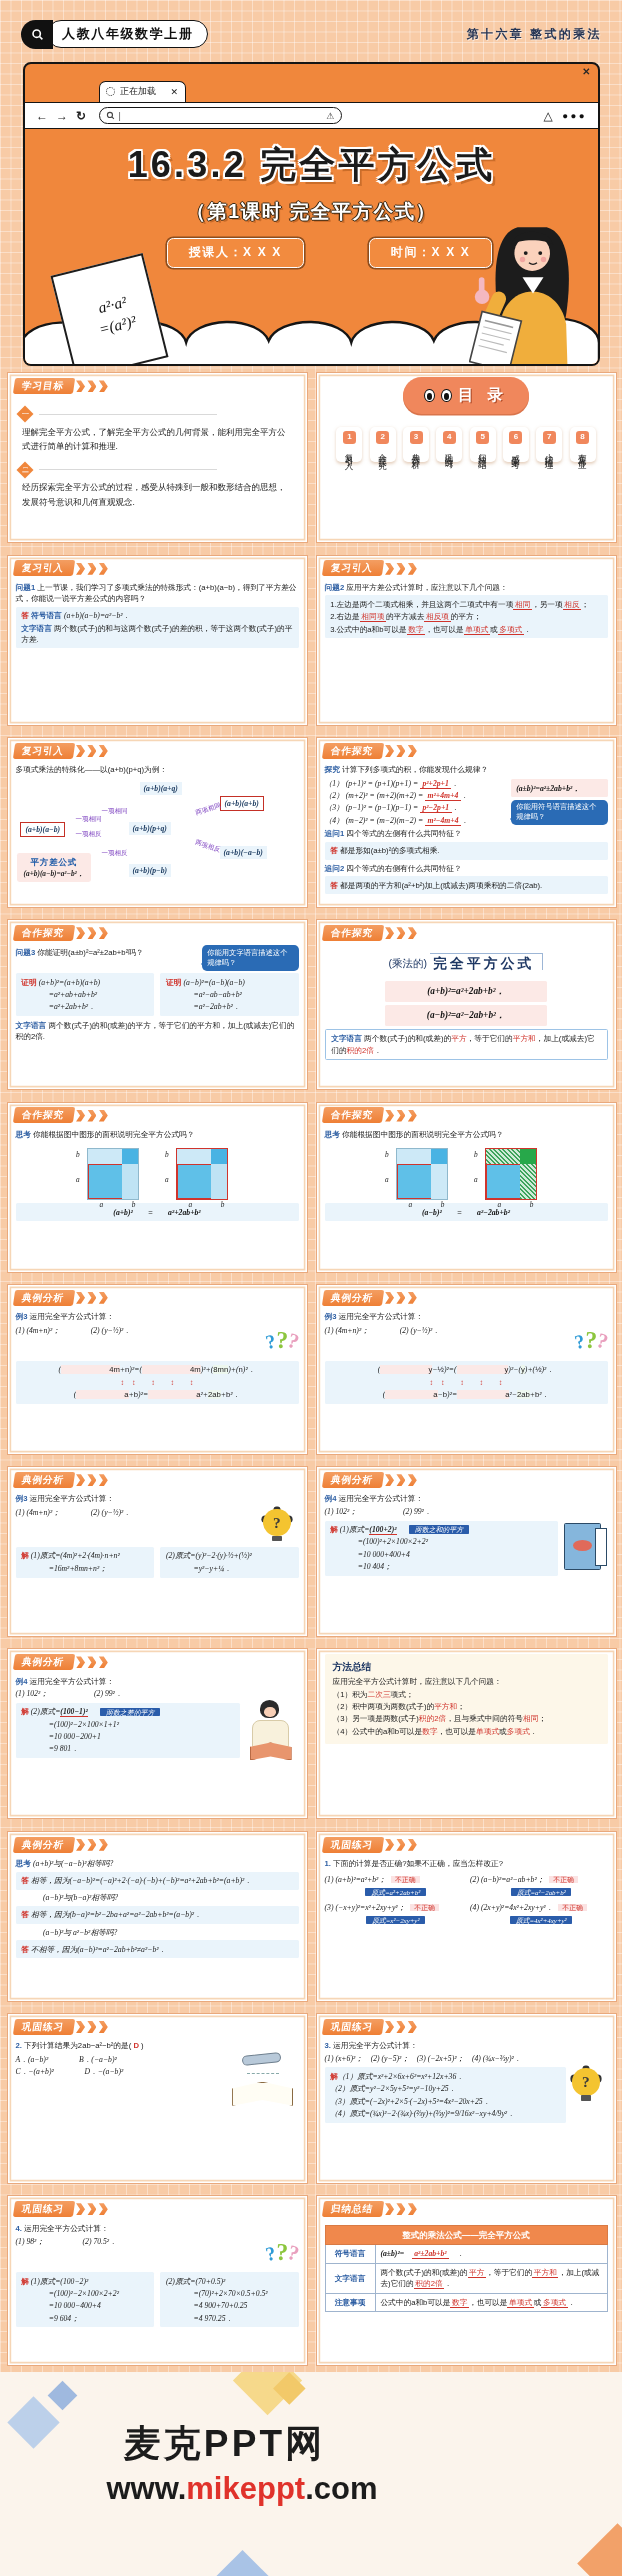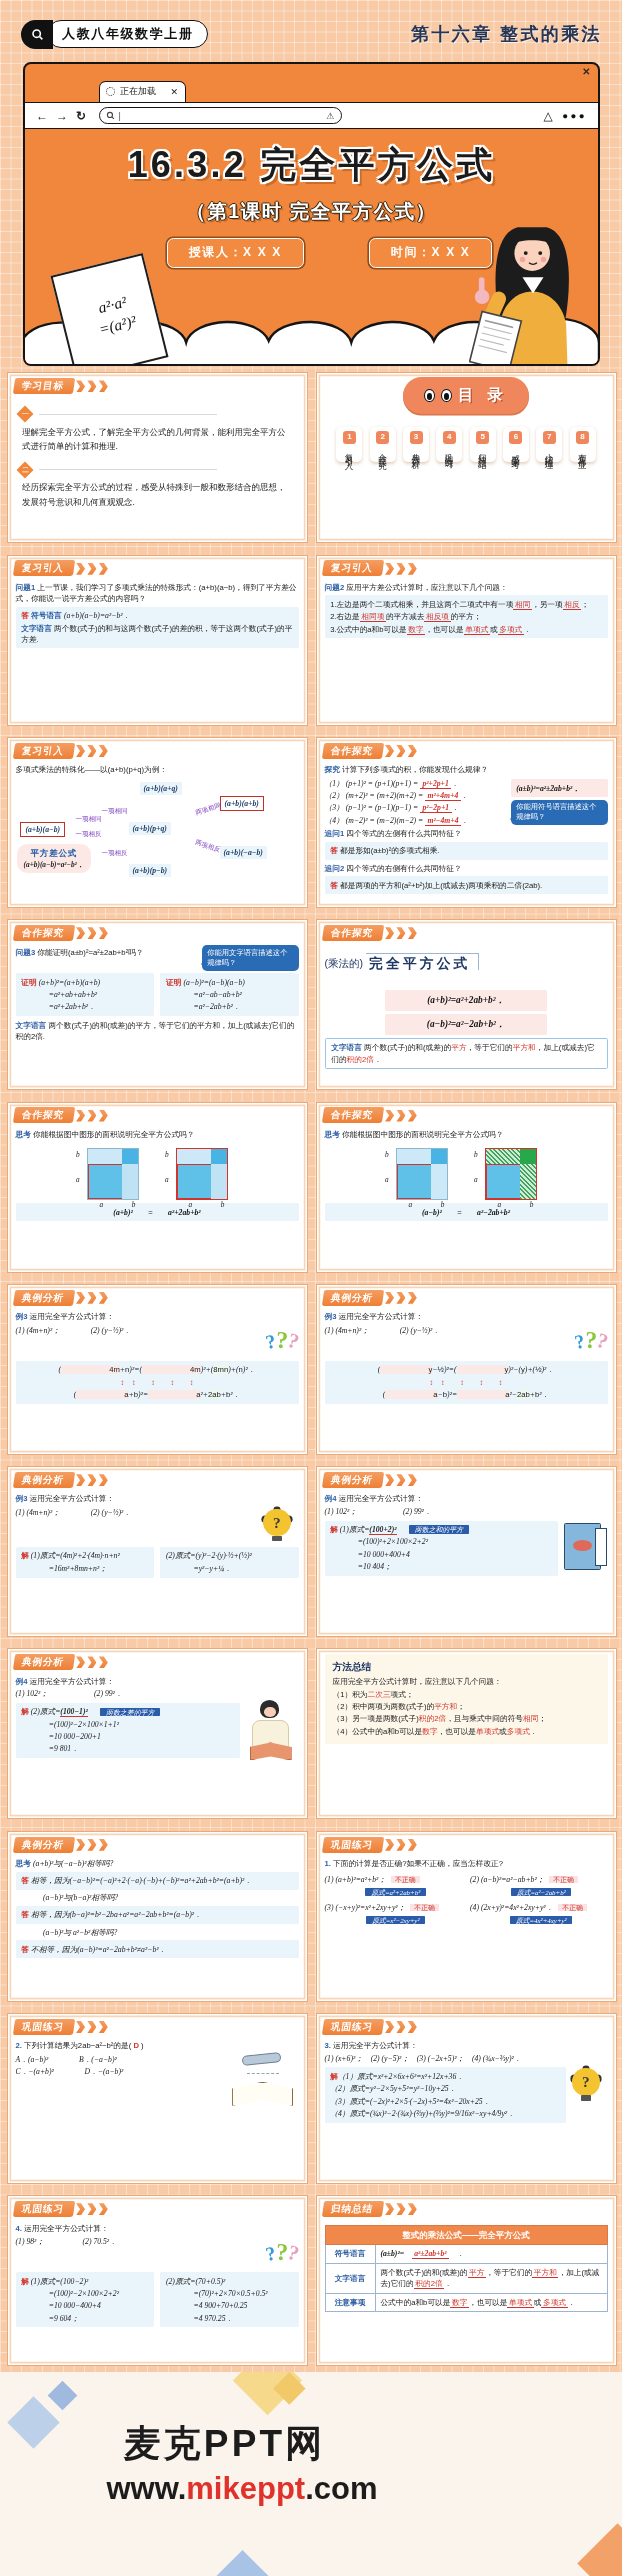--- a/index.html
+++ b/index.html
@@ -12,21 +12,21 @@
       linear-gradient(rgba(255,255,255,.40) 0.8px, transparent 0.8px),
       linear-gradient(90deg, rgba(255,255,255,.40) 0.8px, transparent 0.8px);
     background-size:10.5px 10.5px;
     color:#222;
   }
   
   .top { height:57px; display:flex; align-items:center; justify-content:space-between; padding:11.3px 21px 0 21px; }
   .brand { display:flex; align-items:center; }
   .brand-ic { width:32px; height:29px; background:#111; border-radius:14.6px 0 0 14.6px; display:flex; align-items:center; justify-content:center; margin-right:-6.5px; z-index:2; }
   .brand-pill { background:#fff; border:1.6px solid #111; border-radius:14.6px; padding:4px 13px 4px 14.6px; font-weight:bold; font-size:13px; letter-spacing:1.6px; color:#111; }
-  .chapter { font-size:18px; font-weight:900; color:#273655; letter-spacing:2.4px; text-shadow:0.8px 0.8px 0 rgba(255,255,255,.6); }
+  .chapter { font-size:12px; font-weight:900; color:#273655; letter-spacing:2.4px; text-shadow:0.8px 0.8px 0 rgba(255,255,255,.6); }
   
   .bw { margin:4.9px 22.6px 0 22.6px; height:304px; background:#F0873C; border:2.4px solid #151515; border-radius:8px; overflow:hidden; position:relative; }
   .bw-top { height:16px; display:flex; justify-content:flex-end; align-items:center; padding-right:8px; color:#262626; font-weight:bold; font-size:9.7px; }
   .bw-tabs { height:22px; position:relative; }
   .bw-tab { position:absolute; left:74px; bottom:0; width:87px; height:21px; background:#fff; border:1.6px solid #151515; border-bottom:none; border-radius:6.5px 6.5px 0 0; display:flex; align-items:center; gap:4.9px; padding:0 6.5px; font-size:9px; color:#222; }
   .spinner { width:9px; height:9px; border:1.6px dotted #333; border-radius:50%; flex:none; }
   .bw-tab .tx { flex:1; white-space:nowrap; overflow:hidden; }
   .bw-nav { height:27.5px; background:#fff; border-top:1.6px solid #151515; border-bottom:1.6px solid #151515; display:flex; align-items:center; gap:8px; padding:0 11.3px; }
   .navic { font-size:12px; font-weight:bold; color:#222; line-height:1; }
   .url { flex:0 0 243px; height:17px; border:1.6px solid #151515; border-radius:9.7px; display:flex; align-items:center; padding:0 6.5px; gap:3.2px; font-size:9px; color:#333; margin-left:4.9px; }
@@ -60,21 +60,21 @@
   .bx { border-radius:1.6px; padding:2.4px 5.7px; margin:2.4px 0; }
   .bx-blue { background:#EAF4FB; }
   .bx-pink { background:#FCE9E6; }
   .bx-cream { background:#FDF7E9; padding:5.7px 8px; }
   .bx-outline { background:#fff; border:0.8px solid #9DC3E6; }
   .bxt { color:#1F3864; font-weight:bold; font-size:9.7px; margin-bottom:2.4px; }
   .rw { display:flex; gap:6.5px; align-items:flex-start; }
   .grow { flex:1; }
   .bub { background:#2A6BB5; color:#fff; border-radius:4.9px; padding:2.4px 5.7px; font-size:7.3px; line-height:1.4; position:relative; max-width:97px; }
   .bub:after { content:""; position:absolute; left:-4.9px; top:60%; border:4px solid transparent; border-right-color:#2A6BB5; }
-  .hd { text-align:left; margin:8px 0 17px 0; color:#1F3864; }
+  .hd { text-align:center; margin:8px 0 8px 0; color:#1F3864; }
   .hd .pre { font-size:10.5px; }
   .hd .big { font-size:13.7px; font-weight:900; letter-spacing:3.2px; border-top:1.2px solid #9DB6D6; border-right:1.2px solid #9DB6D6; padding:1.6px 8px 0 3.2px; }
   .pinkc { width:162px; margin:3.2px auto; text-align:center; font-size:9.3px; }
   
   .lab { color:#2E5FA3; font-weight:bold; }
   .ans { color:#D0342C; font-weight:bold; }
   .red { color:#D0342C; }
   .ru { color:#D0342C; border-bottom:0.8px solid #D0342C; padding:0 1.6px; }
   .rub { color:#D0342C; font-weight:bold; font-family:"Liberation Serif",serif; font-style:italic; border-bottom:0.8px solid #D0342C; padding:0 2.4px; }
   .ublk { font-weight:bold; font-family:"Liberation Serif",serif; font-style:italic; border-bottom:1.3px solid #D0342C; }
@@ -366,21 +366,21 @@
           <span class="pnode nred" style="left: 204px; top: 16px;">(a+b)(a+b)</span>
           <span class="pnode nred" style="left: 4.9px; top: 42px;">(a+b)(a−b)</span>
           <span class="pnode" style="left: 204px; top: 66px;">(a+b)(−a−b)</span>
           <span class="pnode" style="left: 113px; top: 84px;">(a+b)(p−b)</span>
           <span class="plab" style="left: 86px; top: 26px;">一项相同</span>
           <span class="plab" style="left: 179px; top: 24px; transform: rotate(-18deg);">两项相同</span>
           <span class="plab" style="left: 60px; top: 34px;">一项相同</span>
           <span class="plab" style="left: 60px; top: 49px;">一项相反</span>
           <span class="plab" style="left: 179px; top: 61px; transform: rotate(18deg);">两项相反</span>
           <span class="plab" style="left: 86px; top: 68px;">一项相反</span>
-          <div class="pform" style="left: 1.6px; top: 64px; border-radius: 10px;"><b>平方差公式</b><span>(a+b)(a−b)=a²−b²．</span></div>
+          <div class="pform" style="left: 1.6px; top: 73px;"><b>平方差公式</b><span>(a+b)(a−b)=a²−b²．</span></div>
         </div>
       </div>
     </div>
     <div class="slide">
       <div class="badge">
         <b>合作探究</b>
         <span class="chv"></span>
         <span class="chv"></span>
         <span class="chv"></span>
       </div>

